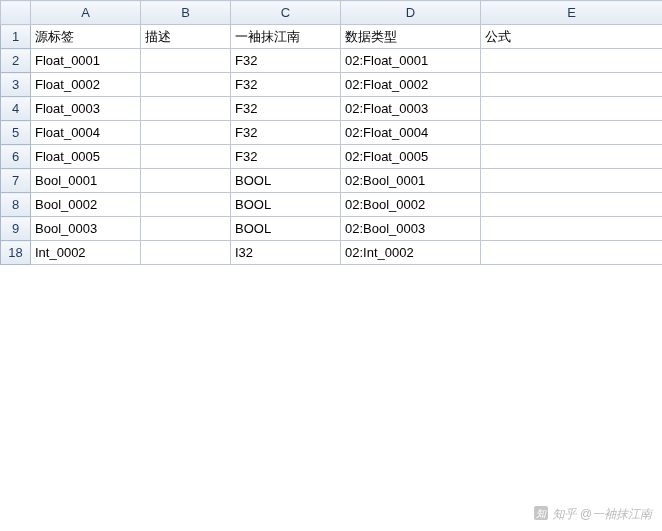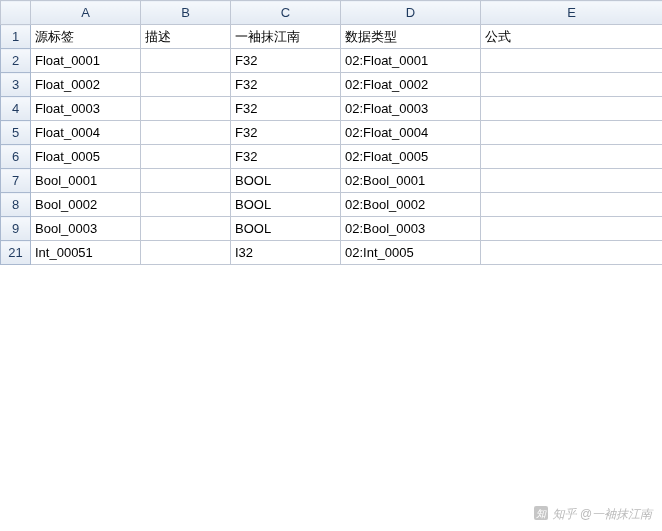--- a/index.html
+++ b/index.html
@@ -102,25 +102,25 @@
       </tr>
       <tr>
         <td class="rowhead">9</td>
         <td>Bool_0003</td>
         <td></td>
         <td>BOOL</td>
         <td>02:Bool_0003</td>
         <td></td>
       </tr>
       <tr>
-        <td class="rowhead">21</td>
-        <td>Int_00051</td>
+        <td class="rowhead">18</td>
+        <td>Int_0002</td>
         <td></td>
         <td>I32</td>
-        <td>02:Int_0005</td>
+        <td>02:Int_0002</td>
         <td></td>
       </tr>
     </tbody>
 </table>
 
 <div class="watermark">
   <span class="wm-icon">
     <svg width="14" height="14" viewBox="0 0 14 14">
         <rect width="14" height="14" rx="2" fill="rgba(128,128,128,.45)"></rect>
         <text x="7" y="11" text-anchor="middle" font-size="10" fill="#fff">知</text>

